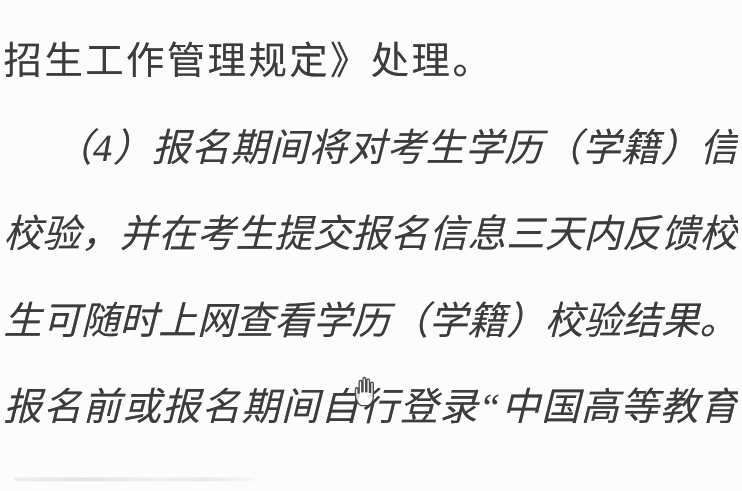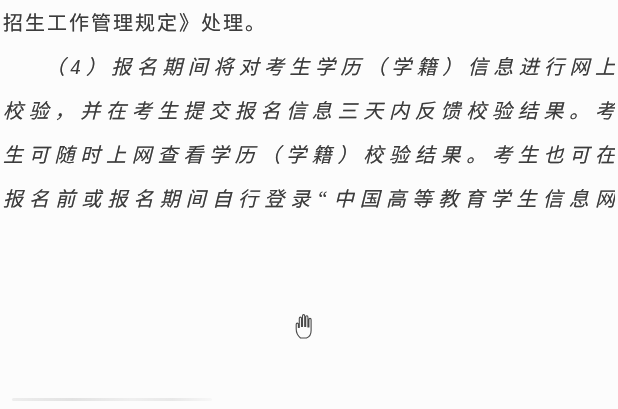--- a/index.html
+++ b/index.html
@@ -16,26 +16,27 @@
     position: relative;
     width: 618px;
     height: 409px;
     box-sizing: border-box;
     padding: 1px 3px 0 3px;
     font-family: "Liberation Serif", "DejaVu Serif", serif;
     color: #3c3c3c;
     text-shadow: 0 0 0.5px rgba(70,70,70,0.55);
   }
   .line {
-    font-size: 20px;
+    font-size: 32px;
     line-height: 44px;
     height: 44px;
     overflow: hidden;
     white-space: nowrap;
     letter-spacing: 2px;
+    margin-top: 28px;
   }
   
   .line.j {
     white-space: normal;
     letter-spacing: 0;
     text-align: justify;
     text-align-last: justify;
     text-justify: inter-character;
     font-style: italic;
   }

